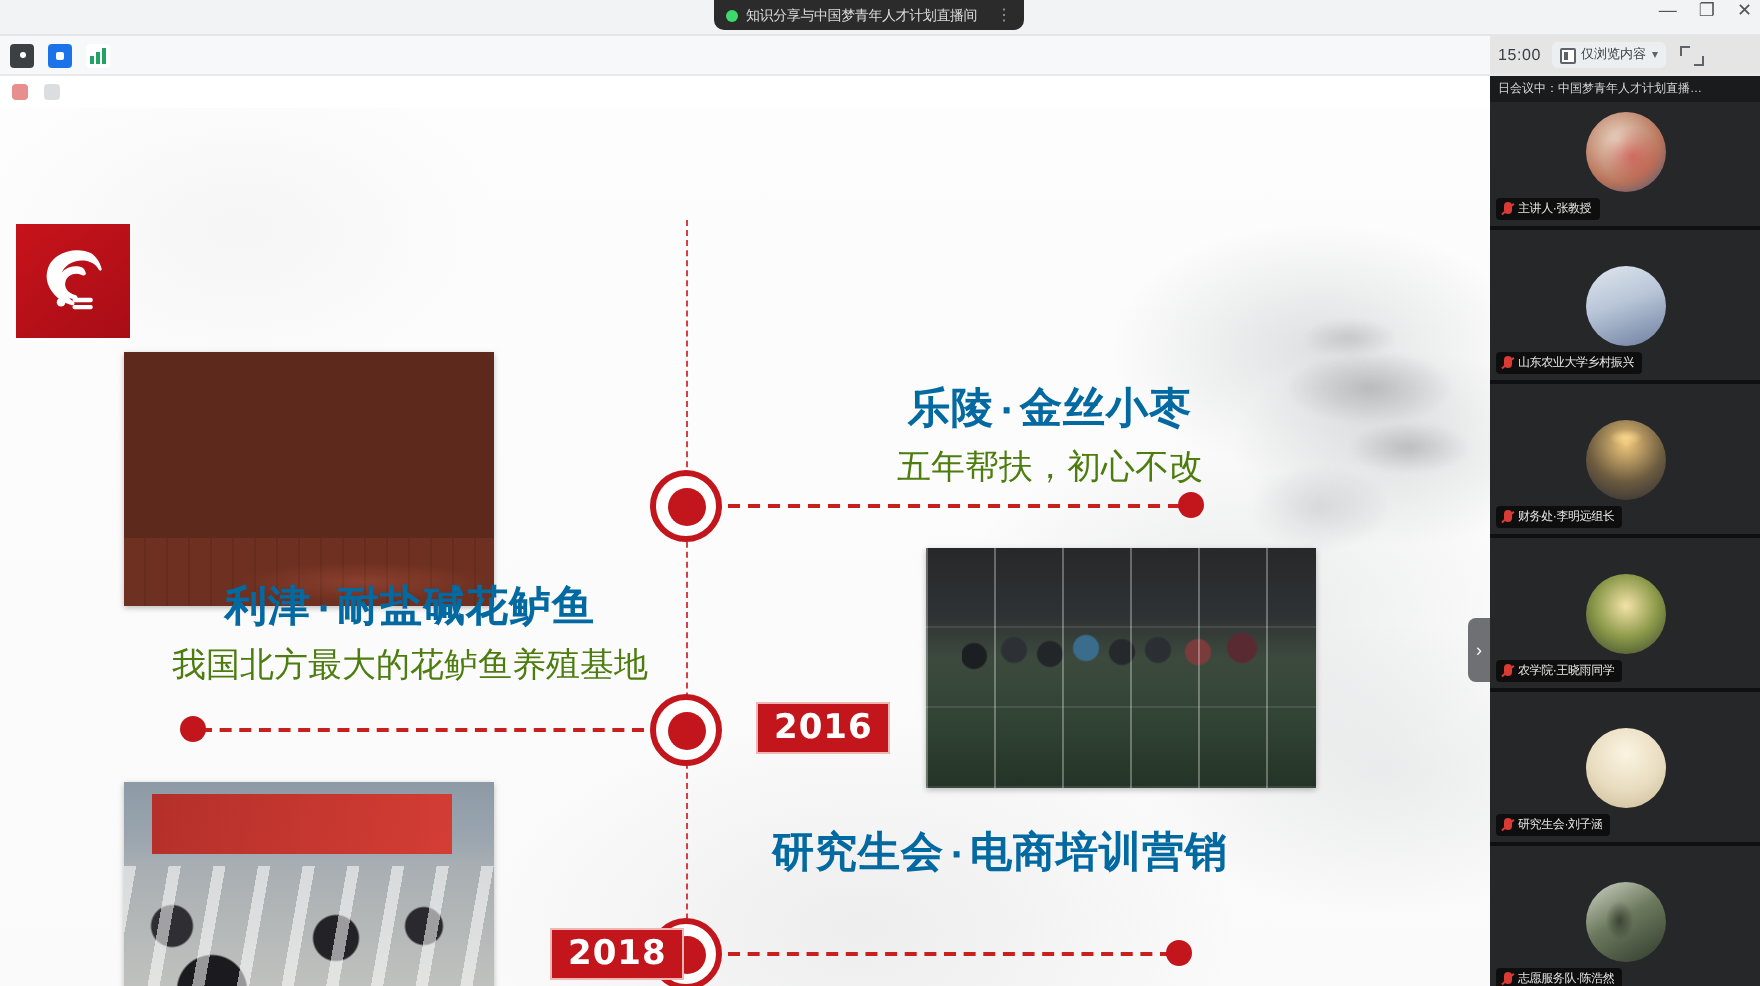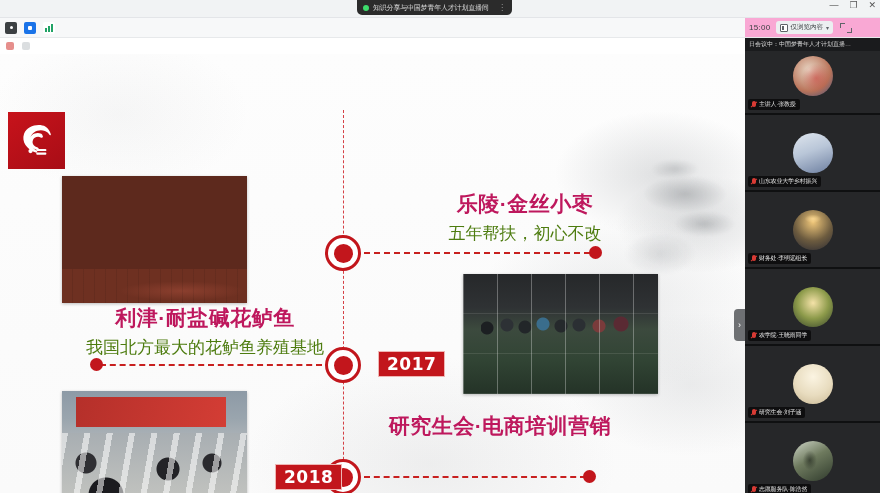--- a/index.html
+++ b/index.html
@@ -50,21 +50,21 @@
     position:absolute; left:0; top:38px; width:880px; height:16px;
     background:#fff; display:flex; align-items:center; gap:8px; padding-left:6px;
   }
   .bm{ display:flex; align-items:center; gap:3px; font-size:7px; color:#8a8f95;}
   .bm .bmi{ width:8px;height:8px;border-radius:2px;background:#d9534f;opacity:.65;}
   .bm .bmi.g{ background:#c8ccd0; }
 
   
   .meet-topbar{
     position:absolute; left:745px; top:18px; width:135px; height:20px;
-    background:#f9a8d4; display:flex; align-items:center; gap:5px;
+    background:#e5e5e5; display:flex; align-items:center; gap:5px;
     padding-left:4px; border-bottom:1px solid #e7e9eb;
   }
   .meet-time{ font-size:8px; color:#3c4043; letter-spacing:.3px;}
   .meet-pill{
     display:flex;align-items:center;gap:3px; background:#eceff1;
     border-radius:3px; padding:2px 4px;
   }
   .meet-pill .pi{
     width:8px;height:8px;background:#fff;border:1px solid #5f6368;border-radius:1px;
     position:relative; flex:0 0 auto;
@@ -224,29 +224,29 @@
   .c2{ left:100px; top:310px; width:222px; }
   .c3{ left:364px; top:422px; width:222px; }
   .enddot{ position:absolute; width:13px;height:13px;border-radius:50%;background:#c2161c;}
   .e1{ left:589px; top:192px; }
   .e2{ left:90px; top:304px; }
   .e3{ left:583px; top:416px; }
 
   
   .tblock{ position:absolute; text-align:center; }
   .tblock .t1{
-    font-size:21px; font-weight:bold; color:#be185d; letter-spacing:.5px;
-    white-space:nowrap; font-family:Liberation Sans, sans-serif;
+    font-size:21px; font-weight:bold; color:#0369a1; letter-spacing:.5px;
+    white-space:nowrap; font-family:Liberation Mono, monospace;
   }
   .tblock .t2{
     font-size:17px; color:#4d7c0f; margin-top:4px; white-space:nowrap;
     font-family:"DejaVu Sans","Liberation Sans",sans-serif;
   }
   .tb1{ left:375px; top:136px; width:300px; }
-  .tb2{ left:40px;  top:250px; width:330px; }
+  .tb2{ left:40px;  top:235px; width:330px; }
   .tb3{ left:350px; top:358px; width:300px; }
 
   
   .collapse{
     position:absolute; left:734px; top:255px; width:11px; height:32px;
     background:#6e7073; border-radius:4px 0 0 4px;
     display:flex;align-items:center;justify-content:center;
     color:#fff; font-size:9px;
   }
 
@@ -380,21 +380,21 @@
     </div>
 
     <div class="photo photo-fish">
       <div class="px"></div>
         <div class="ppl"></div>
         <div class="grid"></div>
     </div>
     <div class="conn c2"></div>
     <div class="enddot e2"></div>
     <div class="node n2"></div>
-    <div class="year y2017">2017</div>
+    <div class="year y2017">2016</div>
     <div class="tblock tb2">
       <div class="t1">利津·耐盐碱花鲈鱼</div>
       <div class="t2">我国北方最大的花鲈鱼养殖基地</div>
     </div>
 
     <div class="photo photo-lab">
       <div class="px"></div>
         <div class="banner"></div>
         <div class="desks"></div>
     </div>

